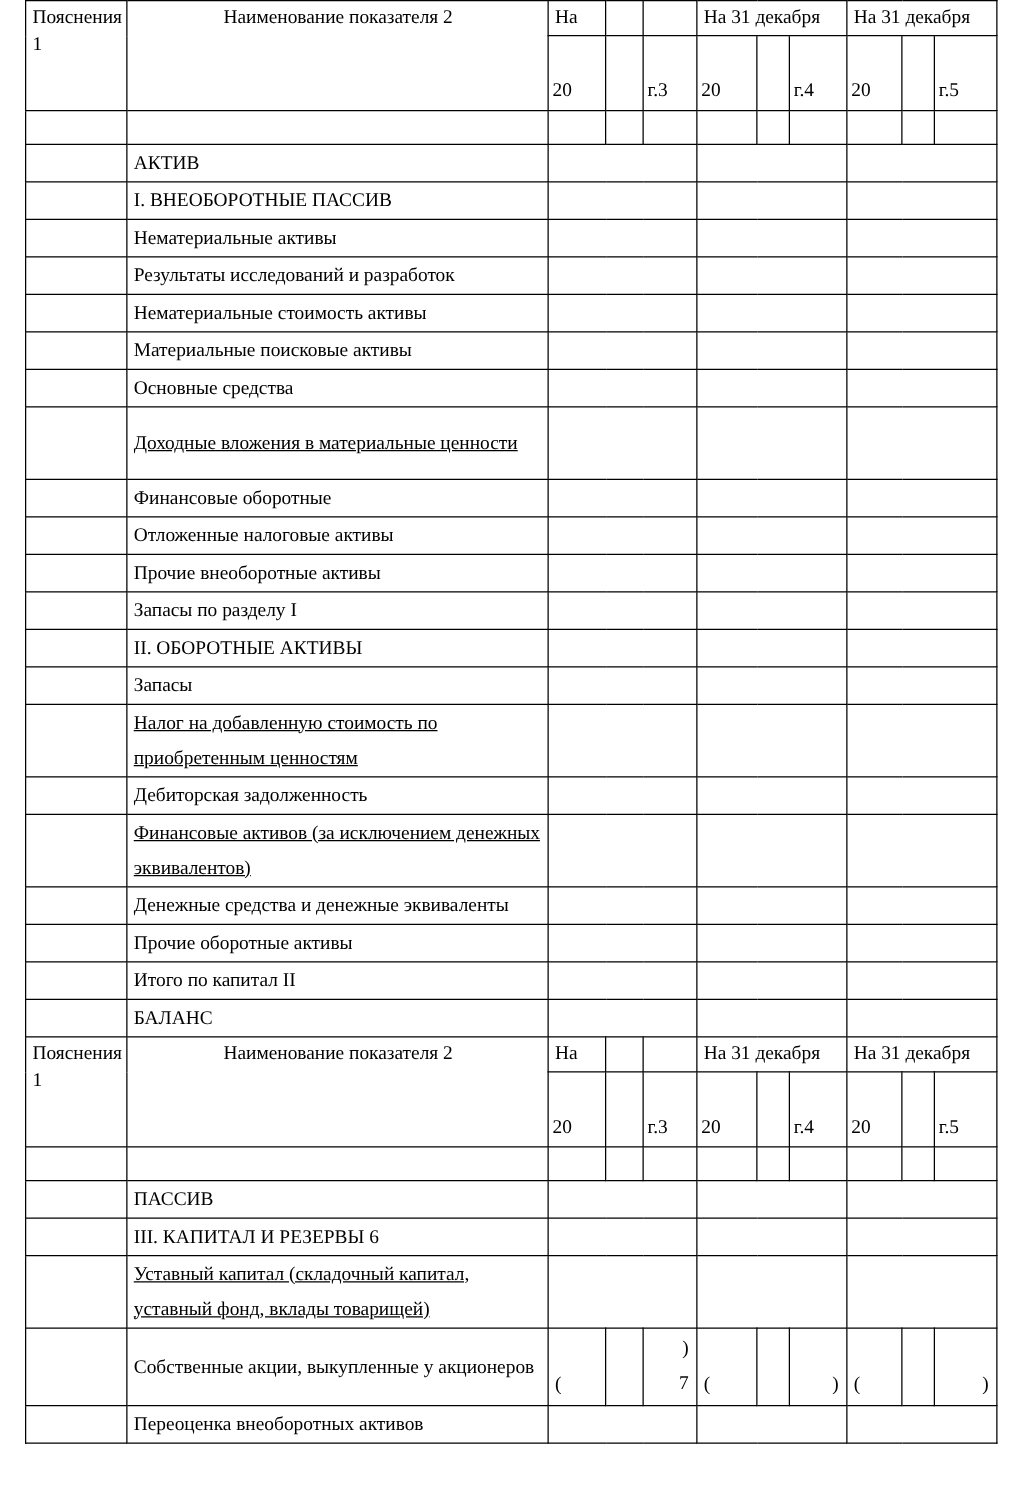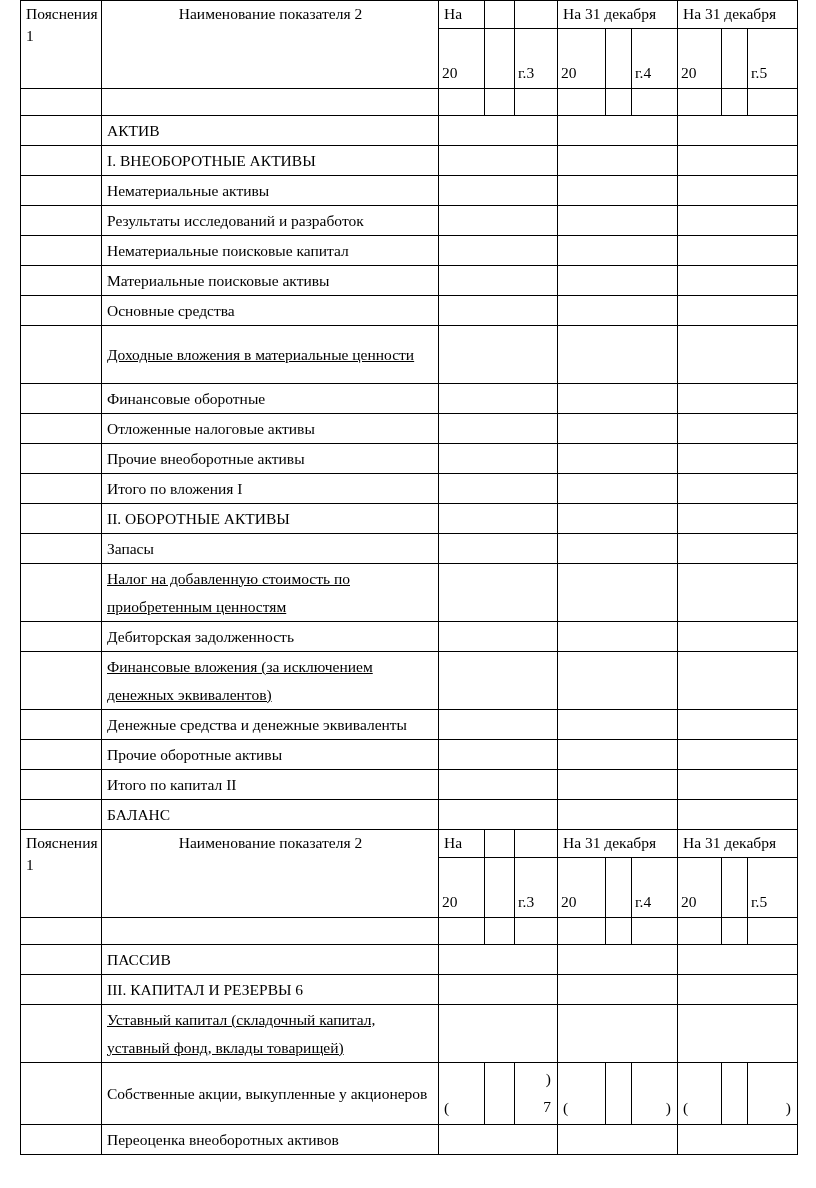--- a/index.html
+++ b/index.html
@@ -98,42 +98,42 @@
 
   <tr class="r">
     <td class="ce"></td>
     <td class="cn">АКТИВ</td>
     <td class="cv" colspan="3"></td>
     <td class="cv" colspan="3"></td>
     <td class="cv" colspan="3"></td>
   </tr>
   <tr class="r">
     <td class="ce"></td>
-    <td class="cn">I. ВНЕОБОРОТНЫЕ АКТИВЫ</td>
+    <td class="cn">I. ВНЕОБОРОТНЫЕ ПАССИВ</td>
     <td class="cv" colspan="3"></td>
     <td class="cv" colspan="3"></td>
     <td class="cv" colspan="3"></td>
   </tr>
   <tr class="r">
     <td class="ce"></td>
     <td class="cn">Нематериальные активы</td>
     <td class="cv" colspan="3"></td>
     <td class="cv" colspan="3"></td>
     <td class="cv" colspan="3"></td>
   </tr>
   <tr class="r">
     <td class="ce"></td>
     <td class="cn">Результаты исследований и разработок</td>
     <td class="cv" colspan="3"></td>
     <td class="cv" colspan="3"></td>
     <td class="cv" colspan="3"></td>
   </tr>
   <tr class="r">
     <td class="ce"></td>
-    <td class="cn">Нематериальные поисковые капитал</td>
+    <td class="cn">Нематериальные стоимость активы</td>
     <td class="cv" colspan="3"></td>
     <td class="cv" colspan="3"></td>
     <td class="cv" colspan="3"></td>
   </tr>
   <tr class="r">
     <td class="ce"></td>
     <td class="cn">Материальные поисковые активы</td>
     <td class="cv" colspan="3"></td>
     <td class="cv" colspan="3"></td>
     <td class="cv" colspan="3"></td>
@@ -168,21 +168,21 @@
   </tr>
   <tr class="r">
     <td class="ce"></td>
     <td class="cn">Прочие внеоборотные активы</td>
     <td class="cv" colspan="3"></td>
     <td class="cv" colspan="3"></td>
     <td class="cv" colspan="3"></td>
   </tr>
   <tr class="r">
     <td class="ce"></td>
-    <td class="cn">Итого по вложения I</td>
+    <td class="cn">Запасы по разделу I</td>
     <td class="cv" colspan="3"></td>
     <td class="cv" colspan="3"></td>
     <td class="cv" colspan="3"></td>
   </tr>
   <tr class="r">
     <td class="ce"></td>
     <td class="cn">II. ОБОРОТНЫЕ АКТИВЫ</td>
     <td class="cv" colspan="3"></td>
     <td class="cv" colspan="3"></td>
     <td class="cv" colspan="3"></td>
@@ -203,21 +203,21 @@
   </tr>
   <tr class="r">
     <td class="ce"></td>
     <td class="cn">Дебиторская задолженность</td>
     <td class="cv" colspan="3"></td>
     <td class="cv" colspan="3"></td>
     <td class="cv" colspan="3"></td>
   </tr>
   <tr class="r2">
     <td class="ce"></td>
-    <td class="cn">Финансовые вложения (за исключением денежных эквивалентов)</td>
+    <td class="cn">Финансовые активов (за исключением денежных эквивалентов)</td>
     <td class="cv" colspan="3"></td>
     <td class="cv" colspan="3"></td>
     <td class="cv" colspan="3"></td>
   </tr>
   <tr class="r">
     <td class="ce"></td>
     <td class="cn">Денежные средства и денежные эквиваленты</td>
     <td class="cv" colspan="3"></td>
     <td class="cv" colspan="3"></td>
     <td class="cv" colspan="3"></td>

